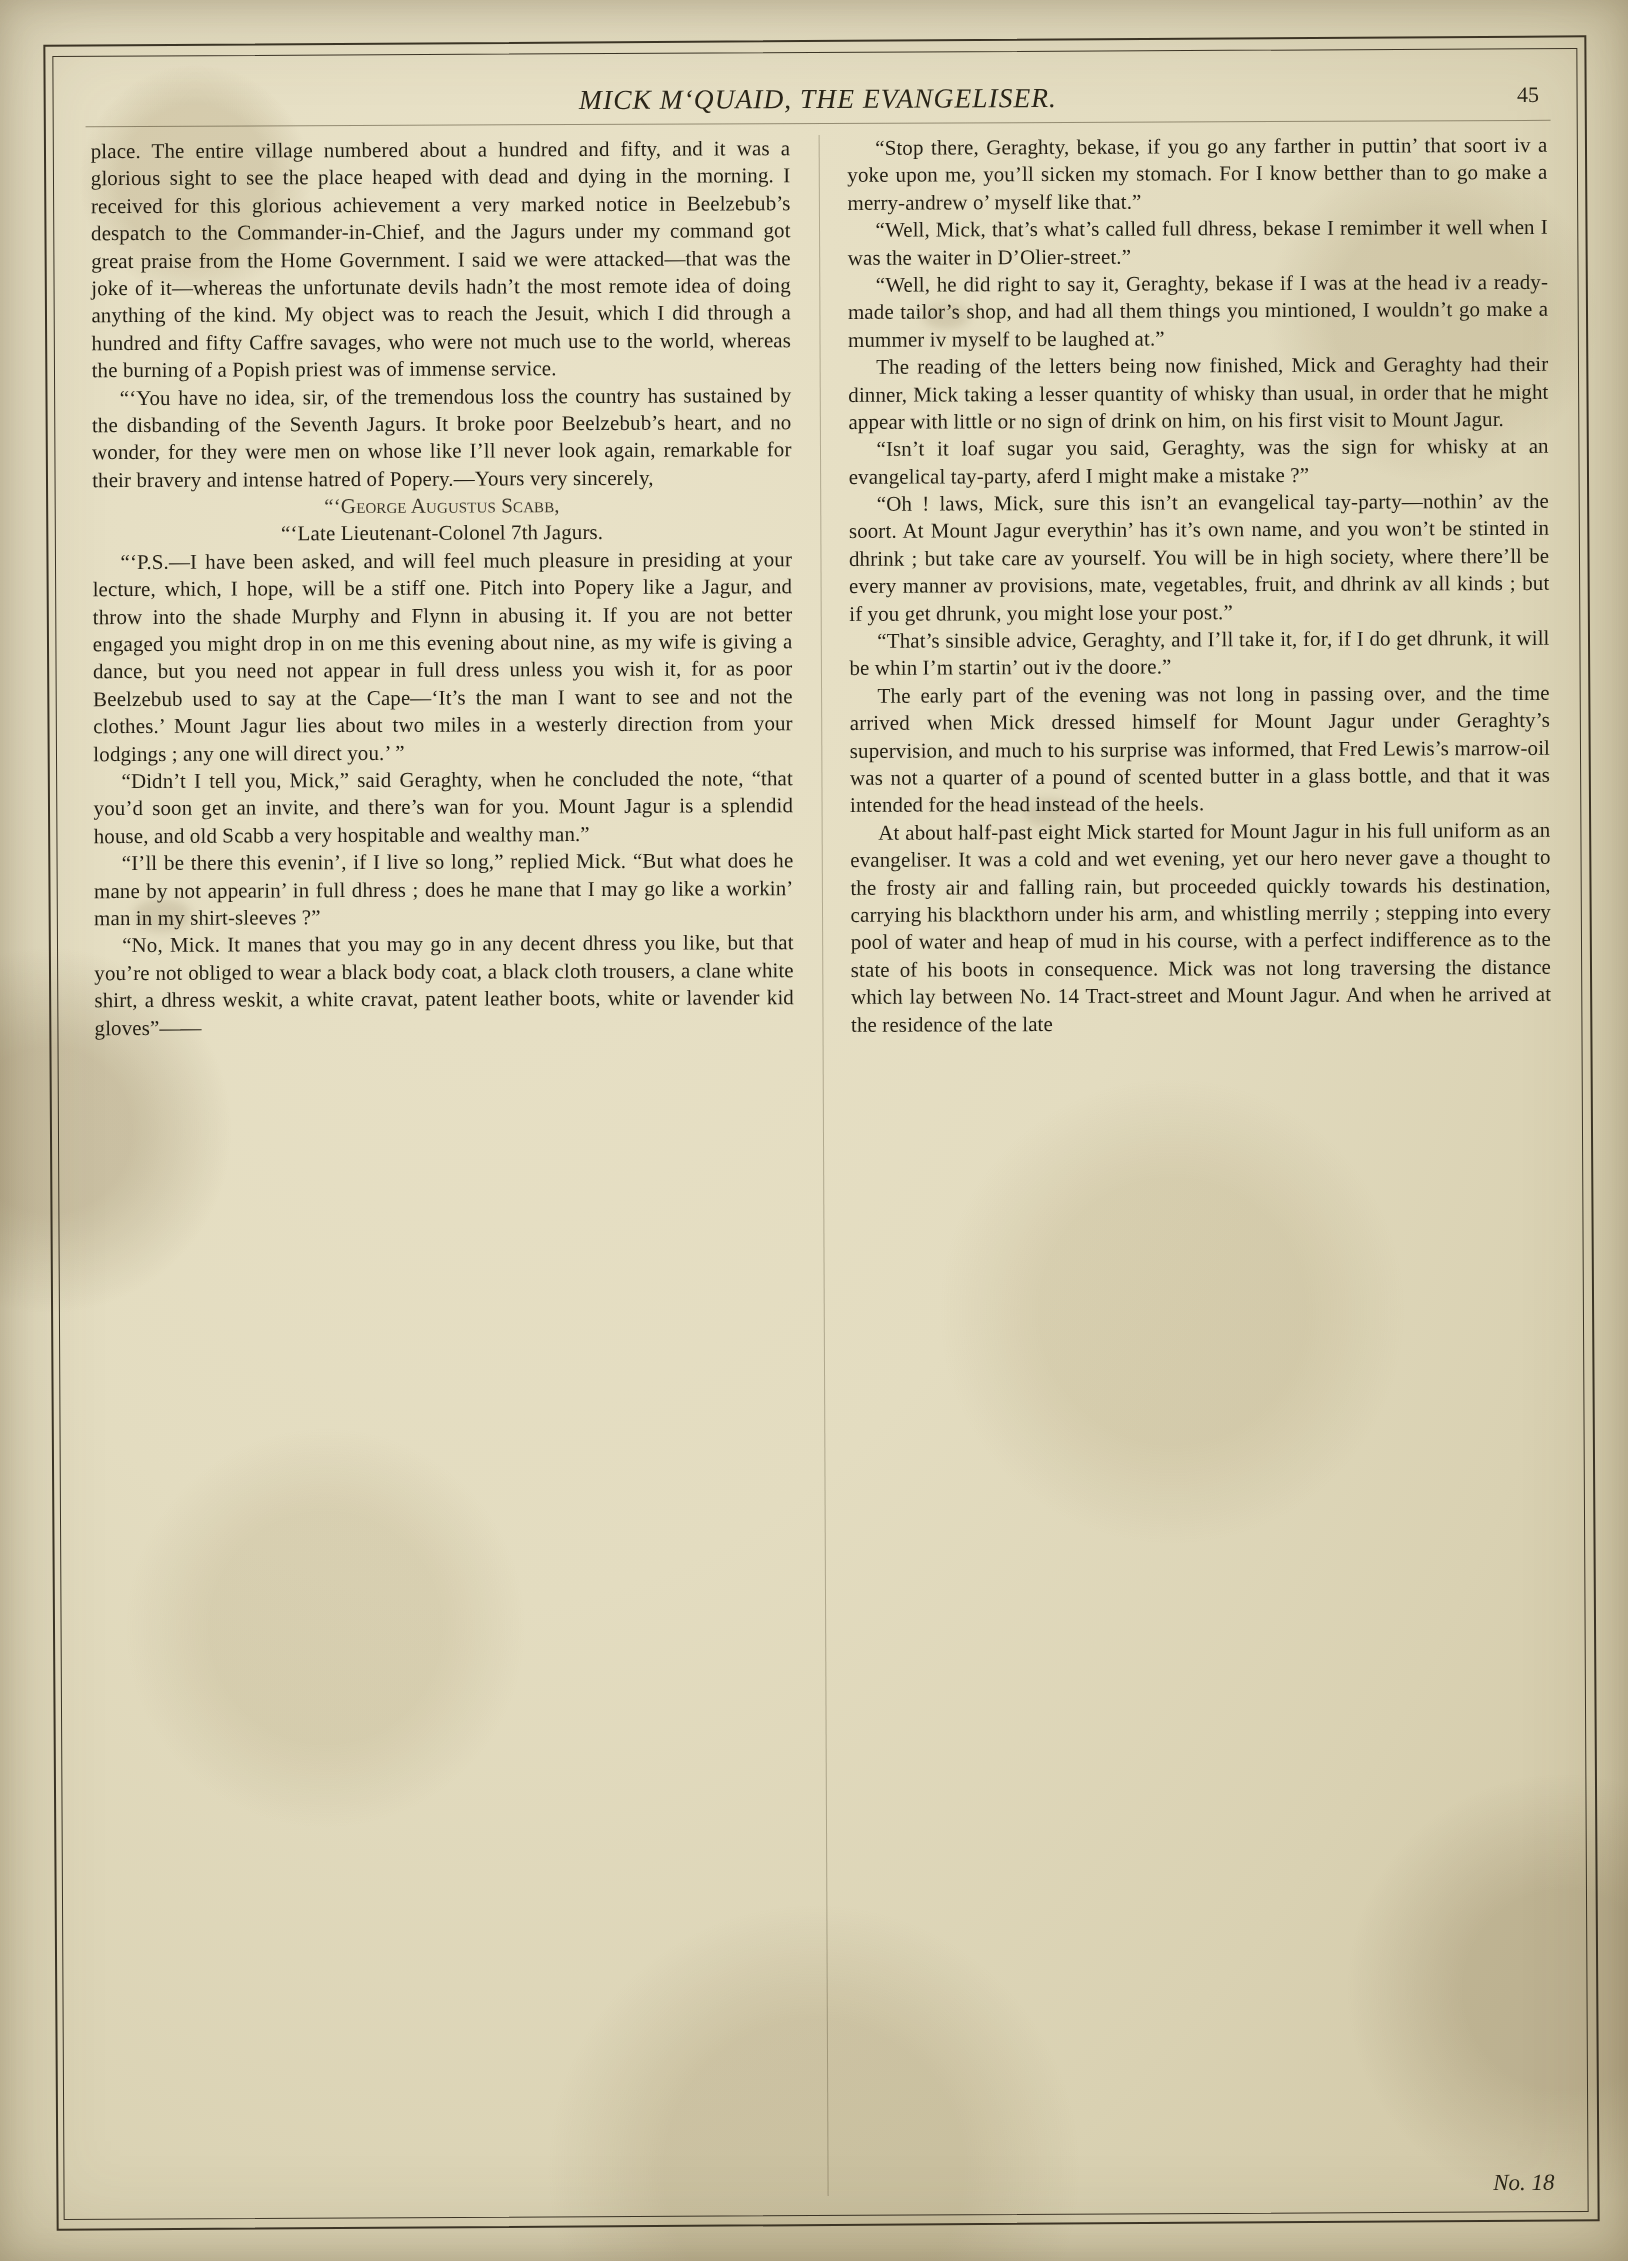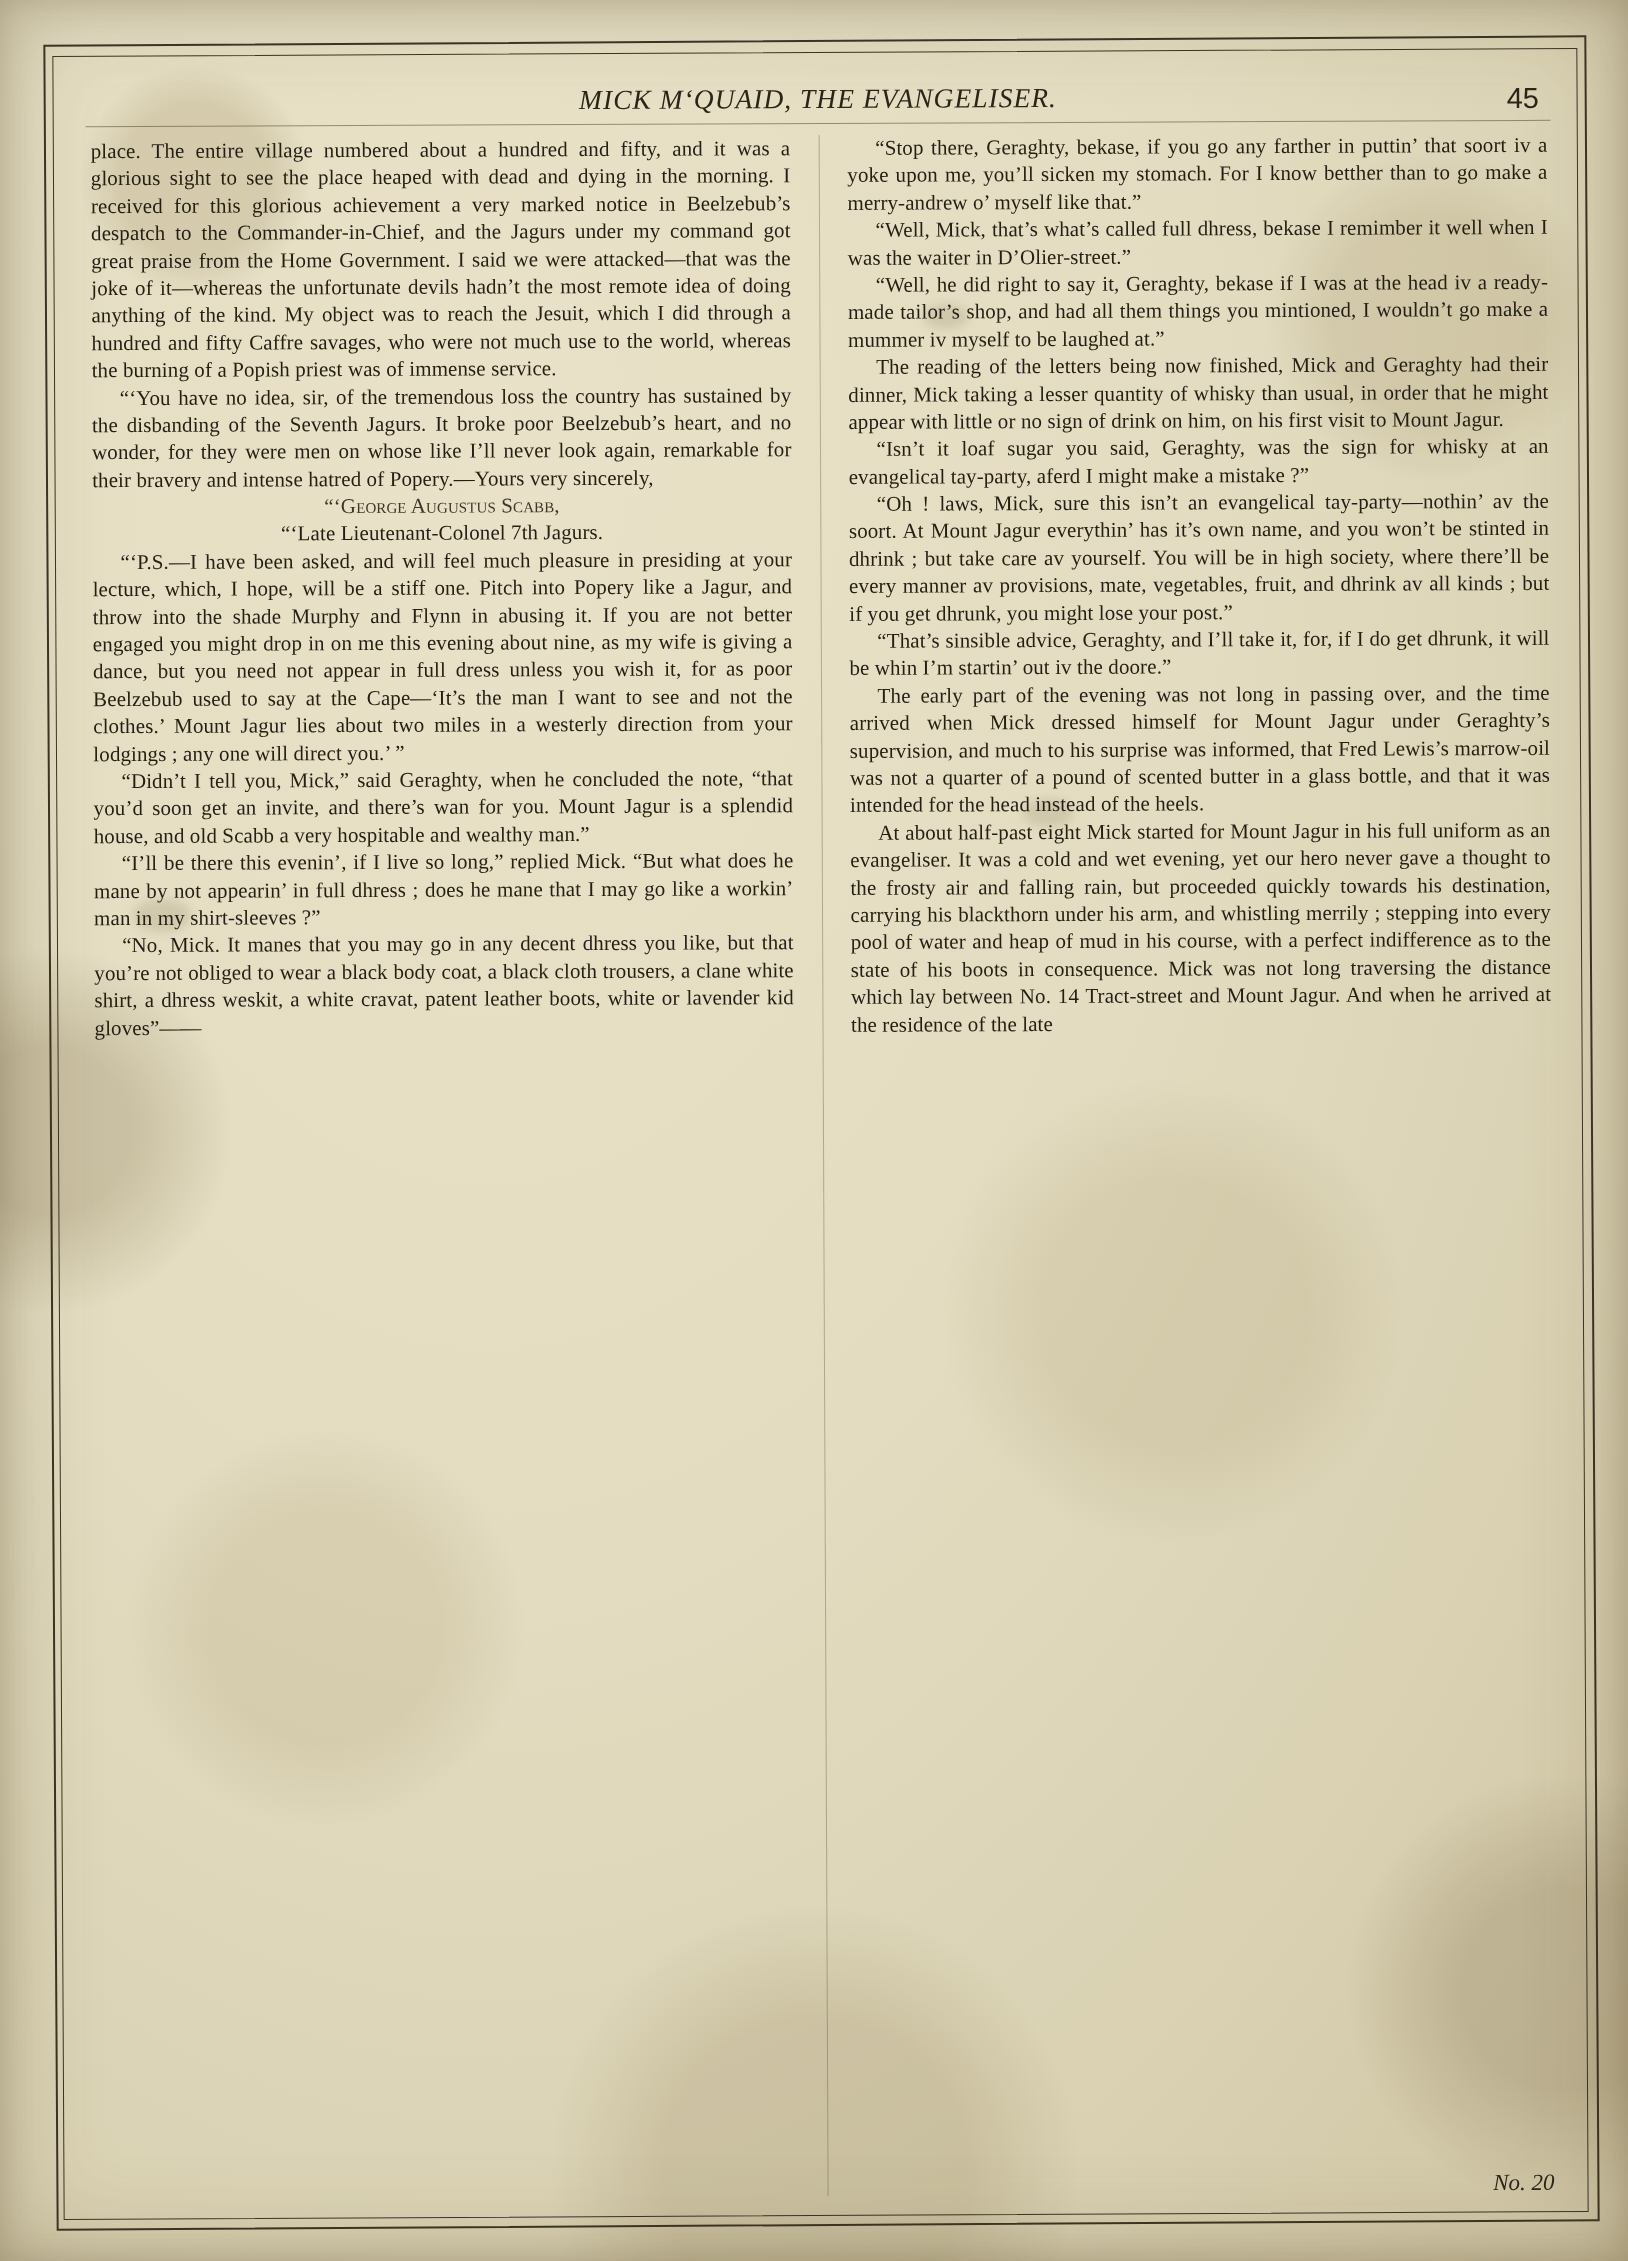--- a/index.html
+++ b/index.html
@@ -70,23 +70,23 @@
     font-family: "Liberation Serif", serif;
     font-style: italic;
     font-size: 27.5px;
     letter-spacing: 1px;
     color: #2b2619;
   }
   .page-number {
     position: absolute;
     right: 11.6px;
     top: 5px;
-    font-size: 29px;
+    font-size: 22px;
     color: #2b2619;
-    font-family: Liberation Sans, sans-serif;
+    font-family: Liberation Serif, serif;
     text-align: right;
   }
   .rule {
     position: absolute;
     left: 0; right: 0;
     top: 43px;
     height: 0.8px;
     background: #50472f;
     opacity: .55;
   }
@@ -178,18 +178,18 @@
         <p>The reading of the letters being now finished, Mick and Geraghty had their dinner, Mick taking a lesser quantity of whisky than usual, in order that he might appear with little or no sign of drink on him, on his first visit to Mount Jagur.</p>
         <p>“Isn’t it loaf sugar you said, Geraghty, was the sign for whisky at an evangelical tay-party, aferd I might make a mistake ?”</p>
         <p>“Oh ! laws, Mick, sure this isn’t an evangelical tay-party—nothin’ av the soort. At Mount Jagur everythin’ has it’s own name, and you won’t be stinted in dhrink ; but take care av yourself. You will be in high society, where there’ll be every manner av provisions, mate, vegetables, fruit, and dhrink av all kinds ; but if you get dhrunk, you might lose your post.”</p>
         <p>“That’s sinsible advice, Geraghty, and I’ll take it, for, if I do get dhrunk, it will be whin I’m startin’ out iv the doore.”</p>
         <p>The early part of the evening was not long in passing over, and the time arrived when Mick dressed himself for Mount Jagur under Geraghty’s supervision, and much to his surprise was informed, that Fred Lewis’s marrow-oil was not a quarter of a pound of scented butter in a glass bottle, and that it was intended for the head instead of the heels.</p>
         <p>At about half-past eight Mick started for Mount Jagur in his full uniform as an evangeliser. It was a cold and wet evening, yet our hero never gave a thought to the frosty air and falling rain, but proceeded quickly towards his destination, carrying his blackthorn under his arm, and whistling merrily ; stepping into every pool of water and heap of mud in his course, with a perfect indifference as to the state of his boots in consequence. Mick was not long traversing the distance which lay between No. 14 Tract-street and Mount Jagur. And when he arrived at the residence of the late</p>
       </div>
 
     </div>
 
-    <div class="footer">No. 20</div>
+    <div class="footer">No. 18</div>
   </div>
 
   <div class="edge-shadow"></div>
 </div>
 
 
 </body></html>

